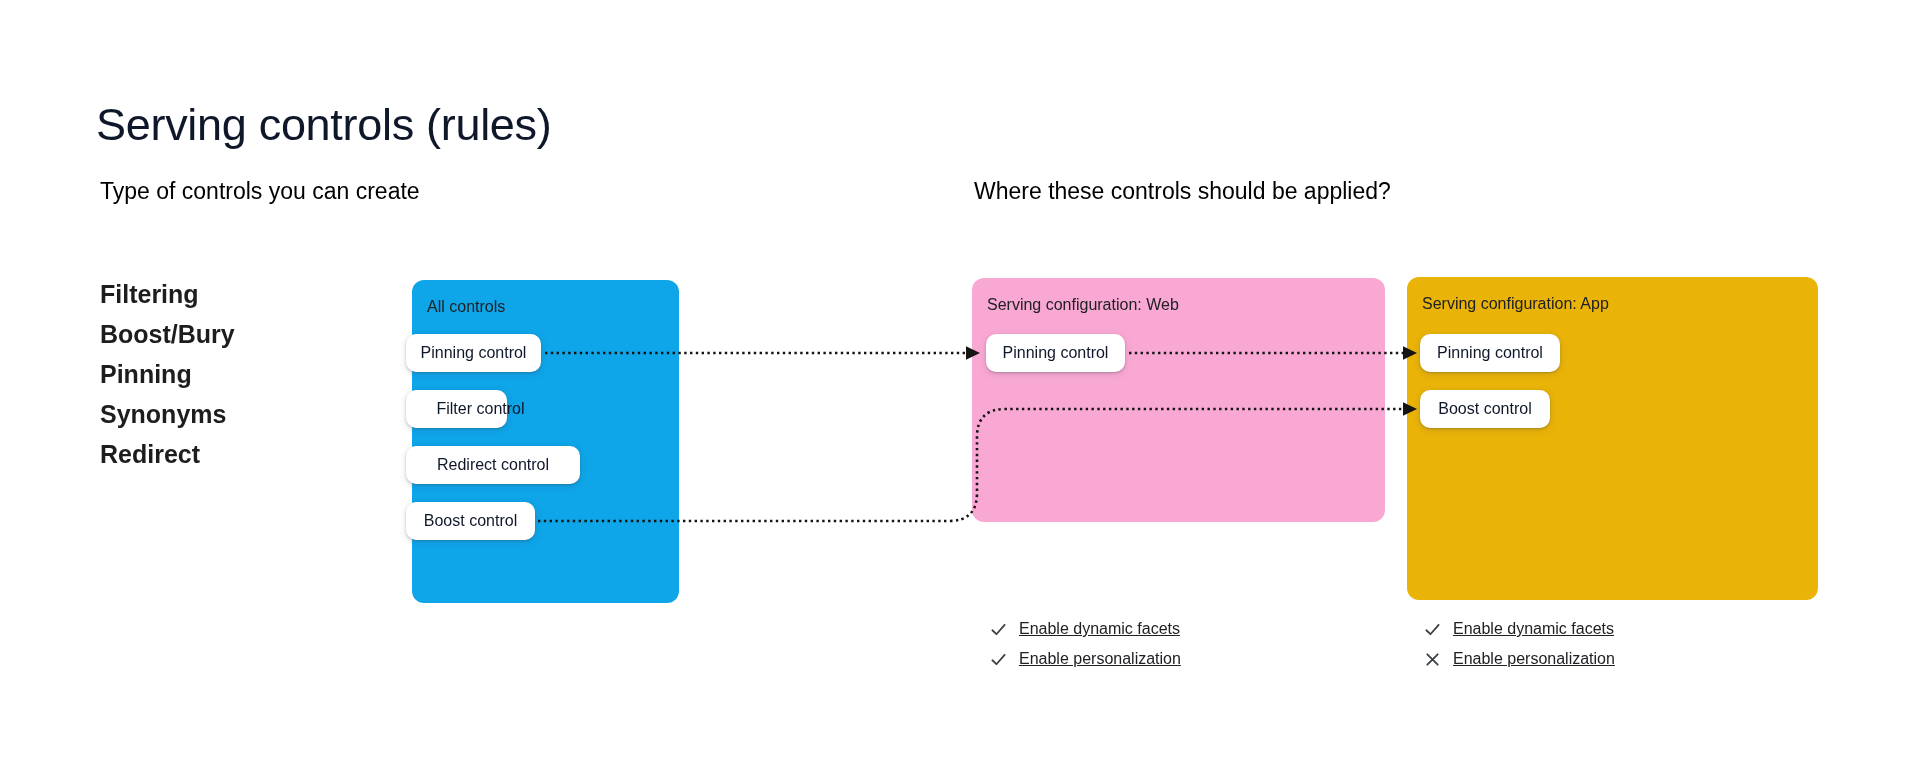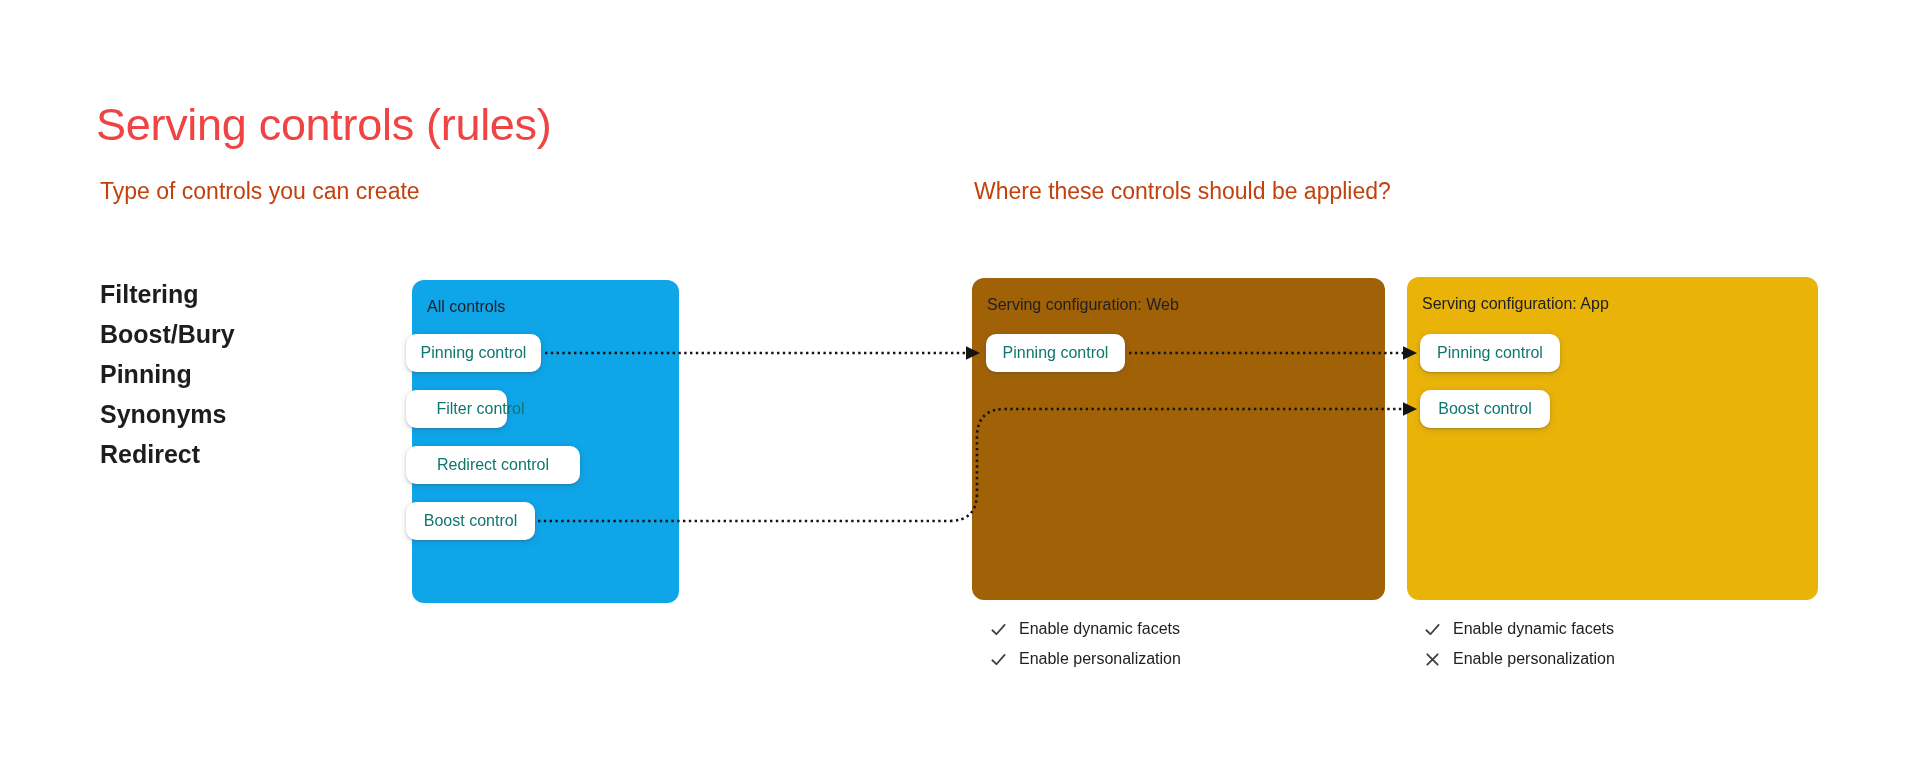--- a/index.html
+++ b/index.html
@@ -15,28 +15,28 @@
     background: #ffffff;
     overflow: hidden;
   }
   .abs { position: absolute; }
 
   
   .big-title {
     font-size: 45px;
     line-height: 1.22;
     font-weight: 400;
-    color: #ef4444;
+    color: #0f172a;
     letter-spacing: -0.3px;
     white-space: nowrap;
   }
   .subtitle {
     font-size: 23px;
     font-weight: 400;
-    color: #c2410c;
+    color: #000000;
     white-space: nowrap;
   }
 
   
   .control-types {
     left: 100px; top: 274px;
     display: flex;
     flex-direction: column;
   }
   .control-type {
@@ -46,41 +46,41 @@
     color: #1d1d1d;
     white-space: nowrap;
   }
 
   
   .card {
     position: absolute;
     border-radius: 12px;
   }
   .card-all { left: 412px; top: 280px; width: 267px; height: 323px; background: #0ea5e9; }
-  .card-web { left: 972px; top: 278px; width: 413px; height: 322px; background: #a16207; }
+  .card-web { left: 972px; top: 278px; width: 413px; height: 244px; background: #f9a8d4; }
   .card-app { left: 1407px; top: 277px; width: 411px; height: 323px; background: #eab308; }
   .card-label {
     position: absolute;
     left: 15px; top: 18px;
     font-size: 16px;
     color: #202124;
     white-space: nowrap;
   }
 
   
   .chip {
     position: absolute;
     z-index: 3;
     height: 38px;
     background: #ffffff;
     border: none;
     border-radius: 10px;
     font-family: "Liberation Sans", "DejaVu Sans", sans-serif;
     font-size: 16px;
-    color: #0f766e;
+    color: #0f172a;
     display: flex;
     align-items: center;
     justify-content: center;
     white-space: nowrap;
     box-shadow: 0 1px 2px rgba(60,64,67,0.30), 0 2px 6px 1px rgba(60,64,67,0.12);
     cursor: pointer;
   }
 
   
   .card-footer {
@@ -89,20 +89,21 @@
     flex-direction: column;
     gap: 10px;
   }
   .footer-web { left: 990px; top: 619px; }
   .footer-app { left: 1424px; top: 619px; }
   .footer-row {
     display: flex;
     align-items: center;
     gap: 12px;
     height: 20px;
+    text-decoration: underline;
   }
   .footer-row svg { flex: 0 0 auto; display: block; }
   .footer-text {
     font-size: 16px;
     color: #202124;
     white-space: nowrap;
   }
 
   
   .arrows {

